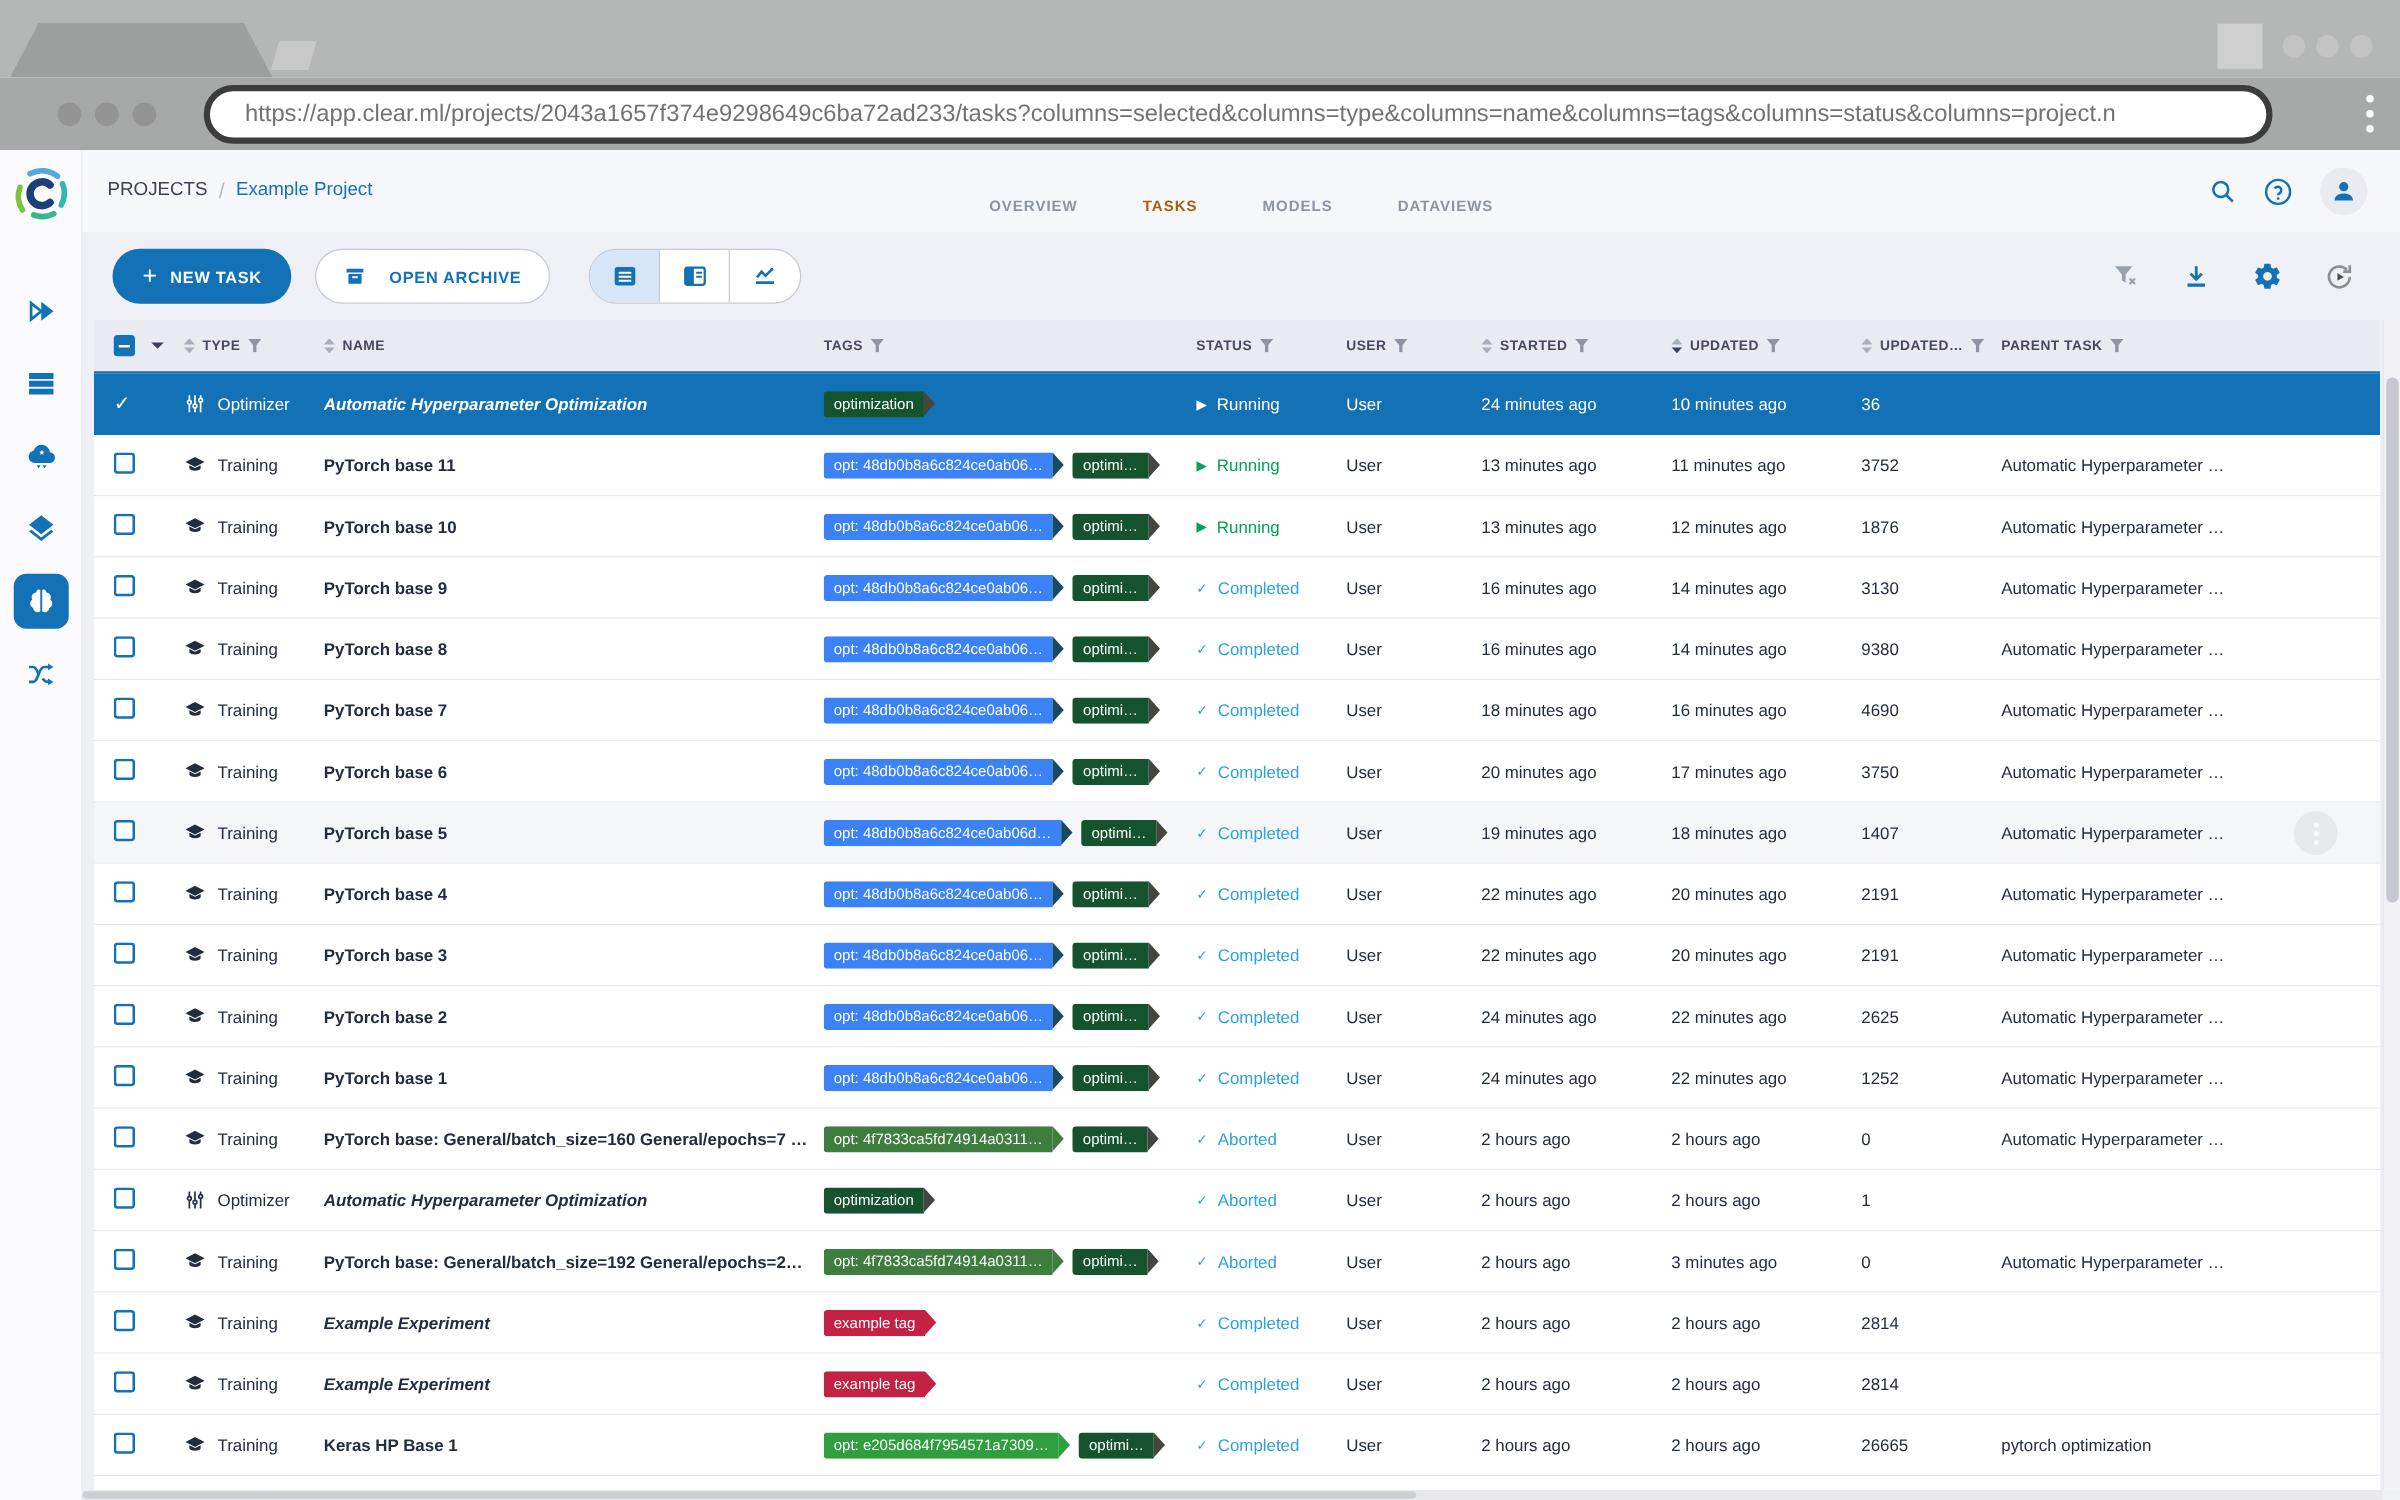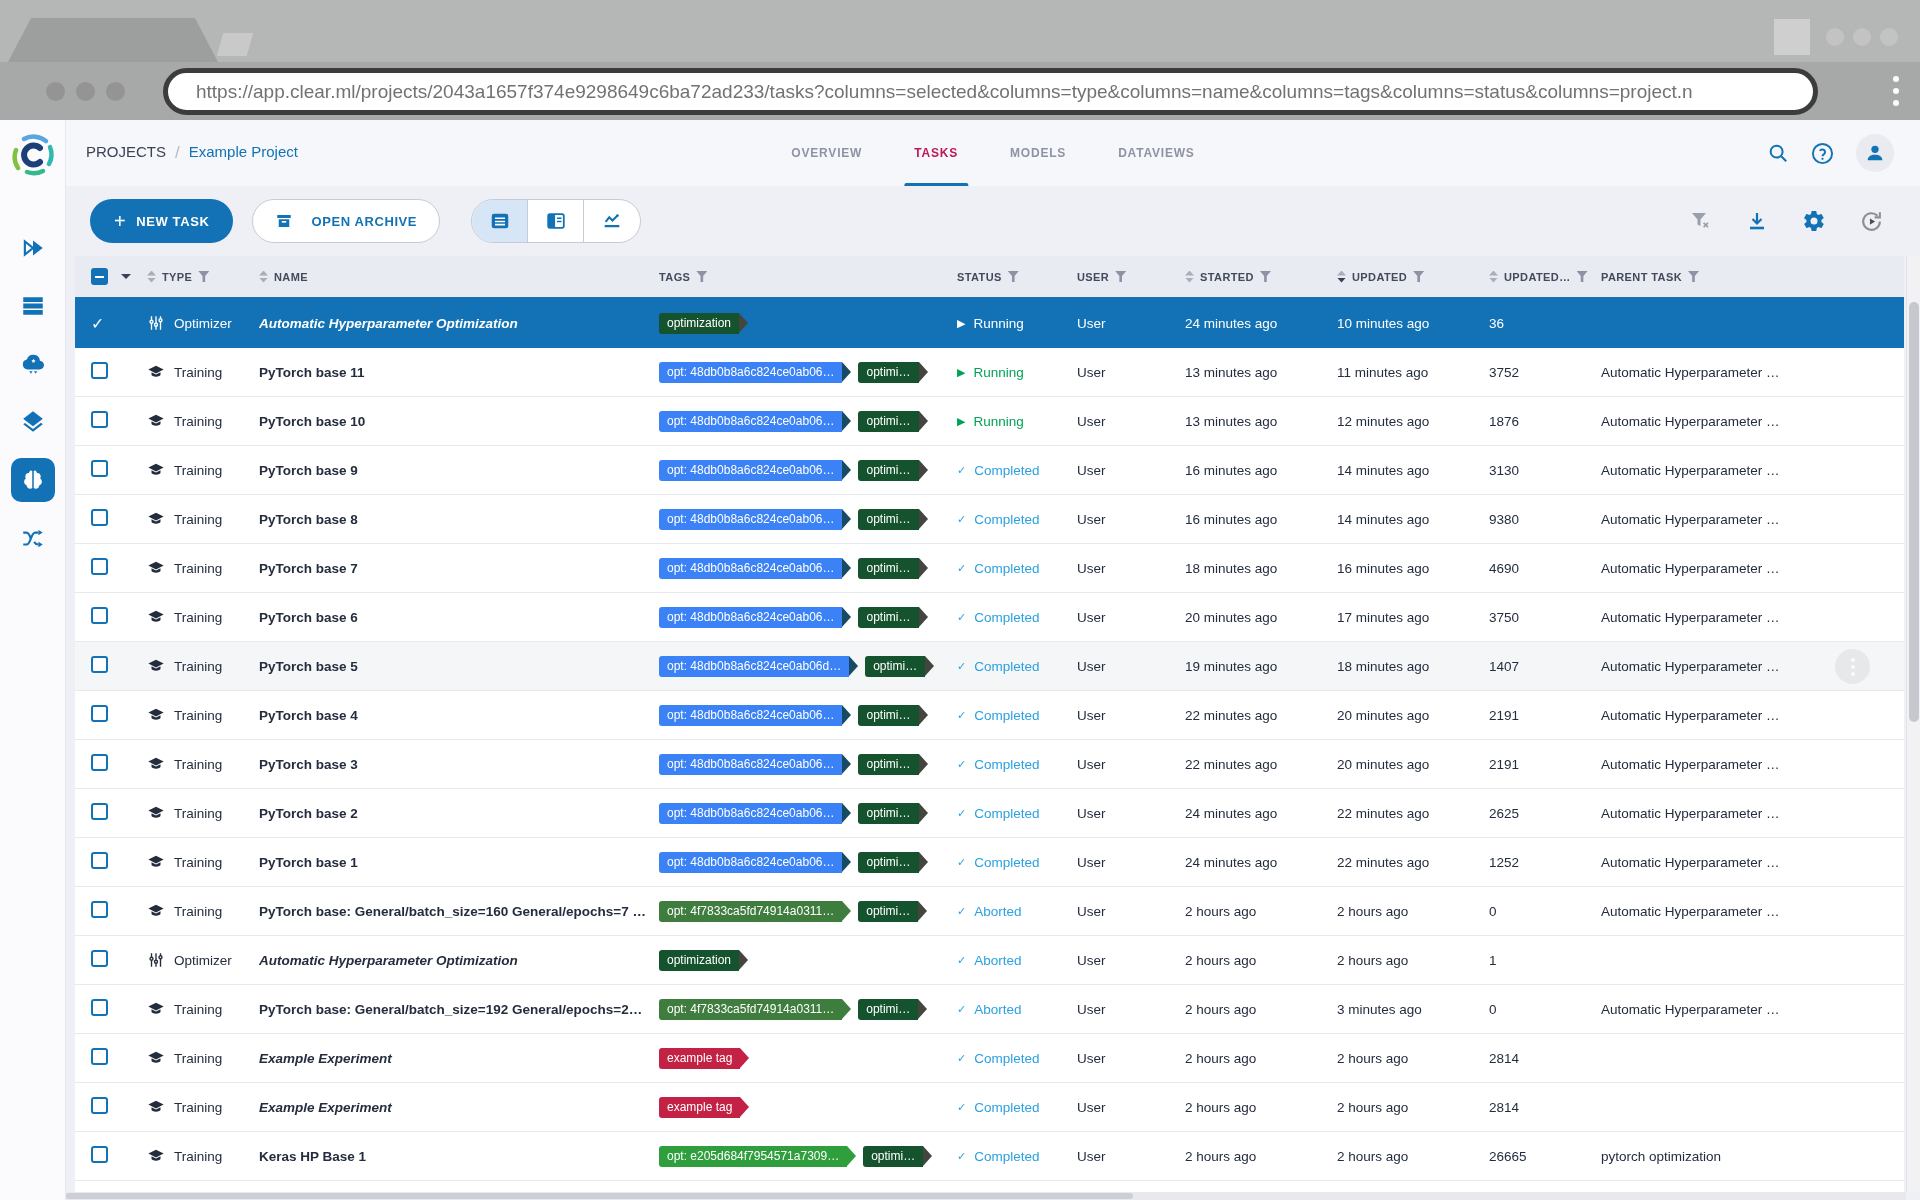--- a/index.html
+++ b/index.html
@@ -32,24 +32,24 @@
   .side-item svg{width:26px;height:26px}
   .side-item.active{background:#1272b5;color:#fff}
   .main{flex:1;display:flex;flex-direction:column;min-width:0}
 
   
   .app-header{height:66px;background:#f6f7fa;display:flex;align-items:center;padding:0 26px 0 20px;position:relative}
   .breadcrumb{display:flex;gap:9px;font-size:15px}
   .bc-root{color:#3a4254}
   .bc-sep{color:#b6bac4;font-size:17px}
   .bc-cur{color:#1272b5}
-  .tabs{position:absolute;left:50%;transform:translateX(-50%);top:0;height:100%;display:flex;align-items:center}
+  .tabs{position:absolute;left:50%;transform:translateX(-50%);top:12px;height:100%;display:flex;align-items:center}
   .tab{position:relative;height:100%;display:flex;align-items:center;padding:0 26px;font-size:12px;font-weight:700;
     letter-spacing:.8px;color:#8e93a3;cursor:pointer}
-  .tab.active{color:#be185d}
+  .tab.active{color:#a16207}
   .tab.active::after{content:"";position:absolute;left:16px;right:16px;bottom:0;height:3px;background:#1272b5;border-radius:2px 2px 0 0}
   .hdr-icons{margin-left:auto;display:flex;align-items:center;gap:22px}
   .hdr-icons .icn{color:#1272b5;cursor:pointer;display:flex}
   .avatar{width:38px;height:38px;border-radius:50%;background:#e9ebf1;display:flex;align-items:center;justify-content:center}
 
   
   .content{flex:1;position:relative;background:#eef0f5;min-height:0}
   .toolbar{height:70px;display:flex;align-items:center;padding:0 36px 0 24px}
   .btn-primary{height:44px;border-radius:22px;background:#1272b5;color:#fff;display:flex;align-items:center;gap:10px;
     padding:0 24px;font-size:13px;font-weight:700;letter-spacing:.6px;cursor:pointer}

